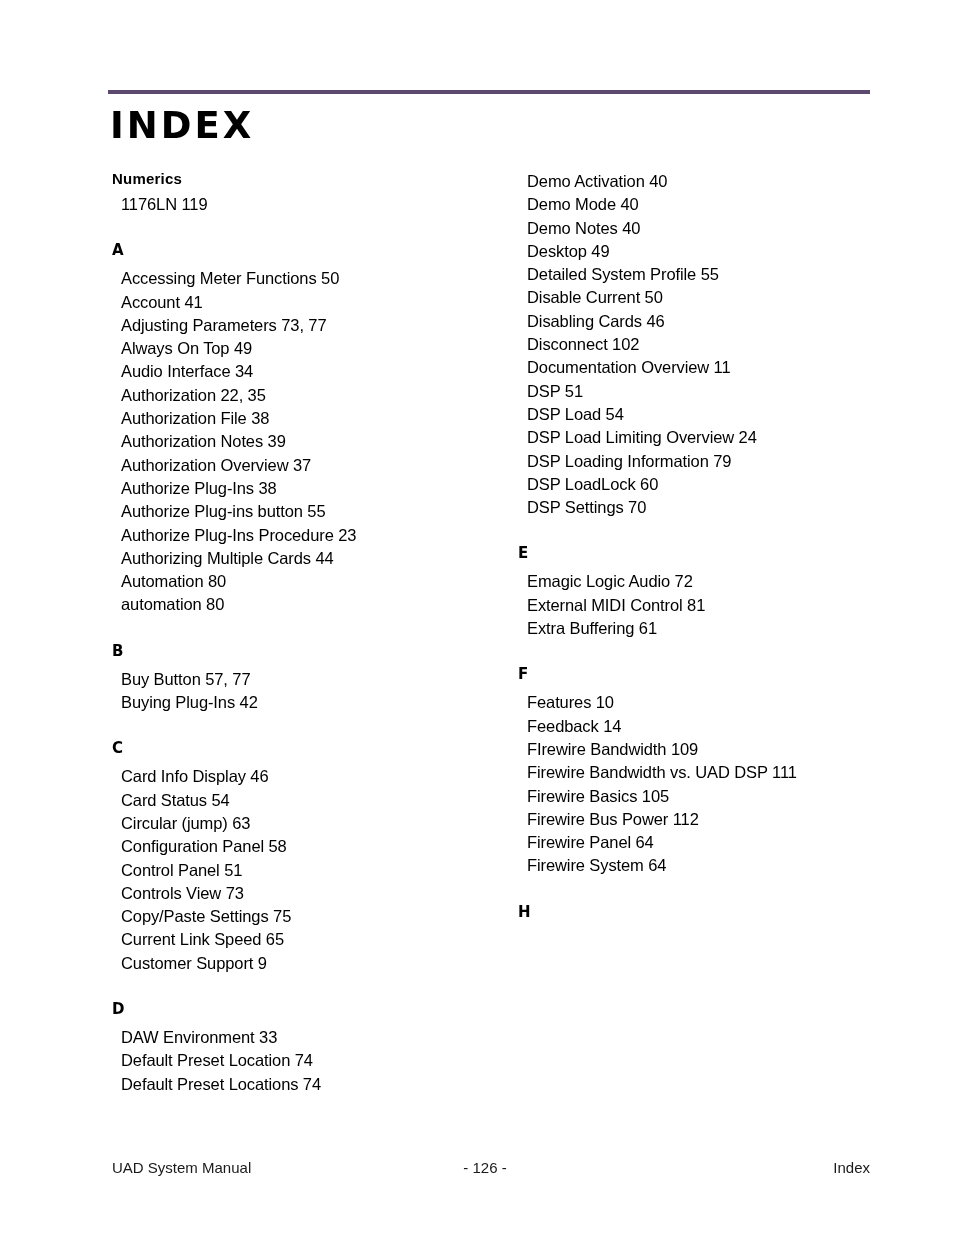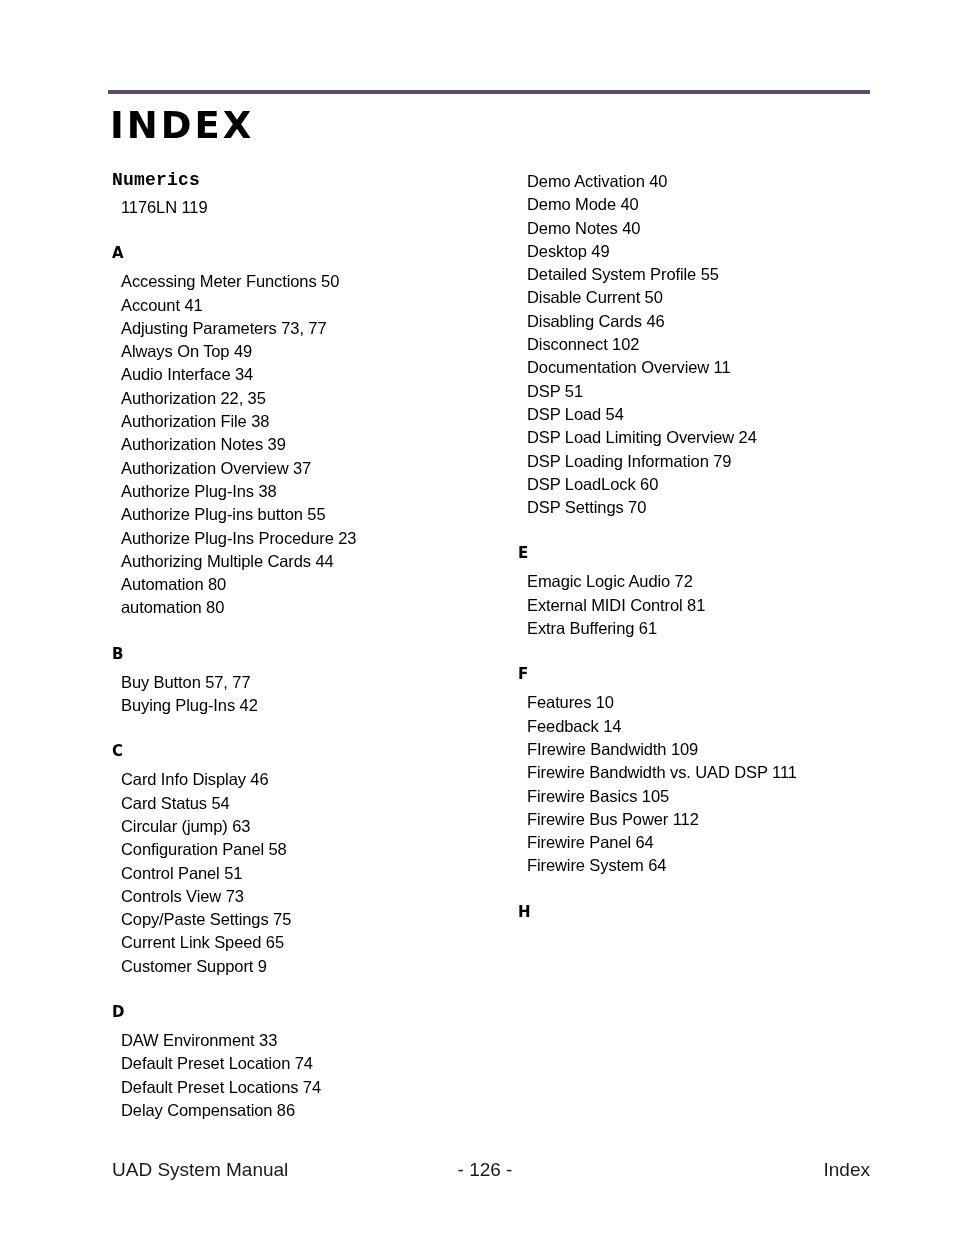--- a/index.html
+++ b/index.html
@@ -46,25 +46,25 @@
   .col {
     position: absolute;
     top: 158px;
     width: 385px;
   }
   .col-left  { left: 112px; }
   .col-right { left: 518px; }
 
   .section { }
   .section-numerics-head {
-    font-size: 18px;
+    font-size: 15px;
     font-weight: bold;
     letter-spacing: 0.2px;
     margin: 0 0 6px 0;
-    font-family: Liberation Mono, monospace;
+    font-family: Liberation Sans, sans-serif;
   }
   .letter-head {
     font-size: 15px;
     font-weight: bold;
     margin: 0;
     font-family: "DejaVu Sans", sans-serif;
     line-height: 1;
   }
   .entries {
     list-style: none;
@@ -83,21 +83,21 @@
   .gap-head-to-entries { height: 9px; }
 
   
   .footer {
     position: absolute;
     left: 112px;
     top: 1147px;
     width: 758px;
     height: 20px;
     font-family: "Liberation Sans", sans-serif;
-    font-size: 19px;
+    font-size: 15px;
     color: #1a1a1a;
   }
   .footer-left   { position: absolute; left: 0; top: 0; }
   .footer-center { position: absolute; left: 0; right: 12px; top: 0; text-align: center; }
   .footer-right  { position: absolute; right: 0; top: 0; }
 </style>
 </head>
 <body>
 
 <div class="page">
@@ -161,21 +161,20 @@
         </ul>
         <div class="gap-after-entries"></div>
       </div>
       <div class="section">
         <div class="letter-head">D</div>
         <div class="gap-head-to-entries"></div>
         <ul class="entries">
           <li class="entry">DAW Environment 33</li>
           <li class="entry">Default Preset Location 74</li>
           <li class="entry">Default Preset Locations 74</li>
-          <li class="entry">Delay Compensation 86</li>
         </ul>
       </div>
     </div>
   <div class="col col-right">
       <div class="section">
         <ul class="entries">
           <li class="entry">Demo Activation 40</li>
           <li class="entry">Demo Mode 40</li>
           <li class="entry">Demo Notes 40</li>
           <li class="entry">Desktop 49</li>

